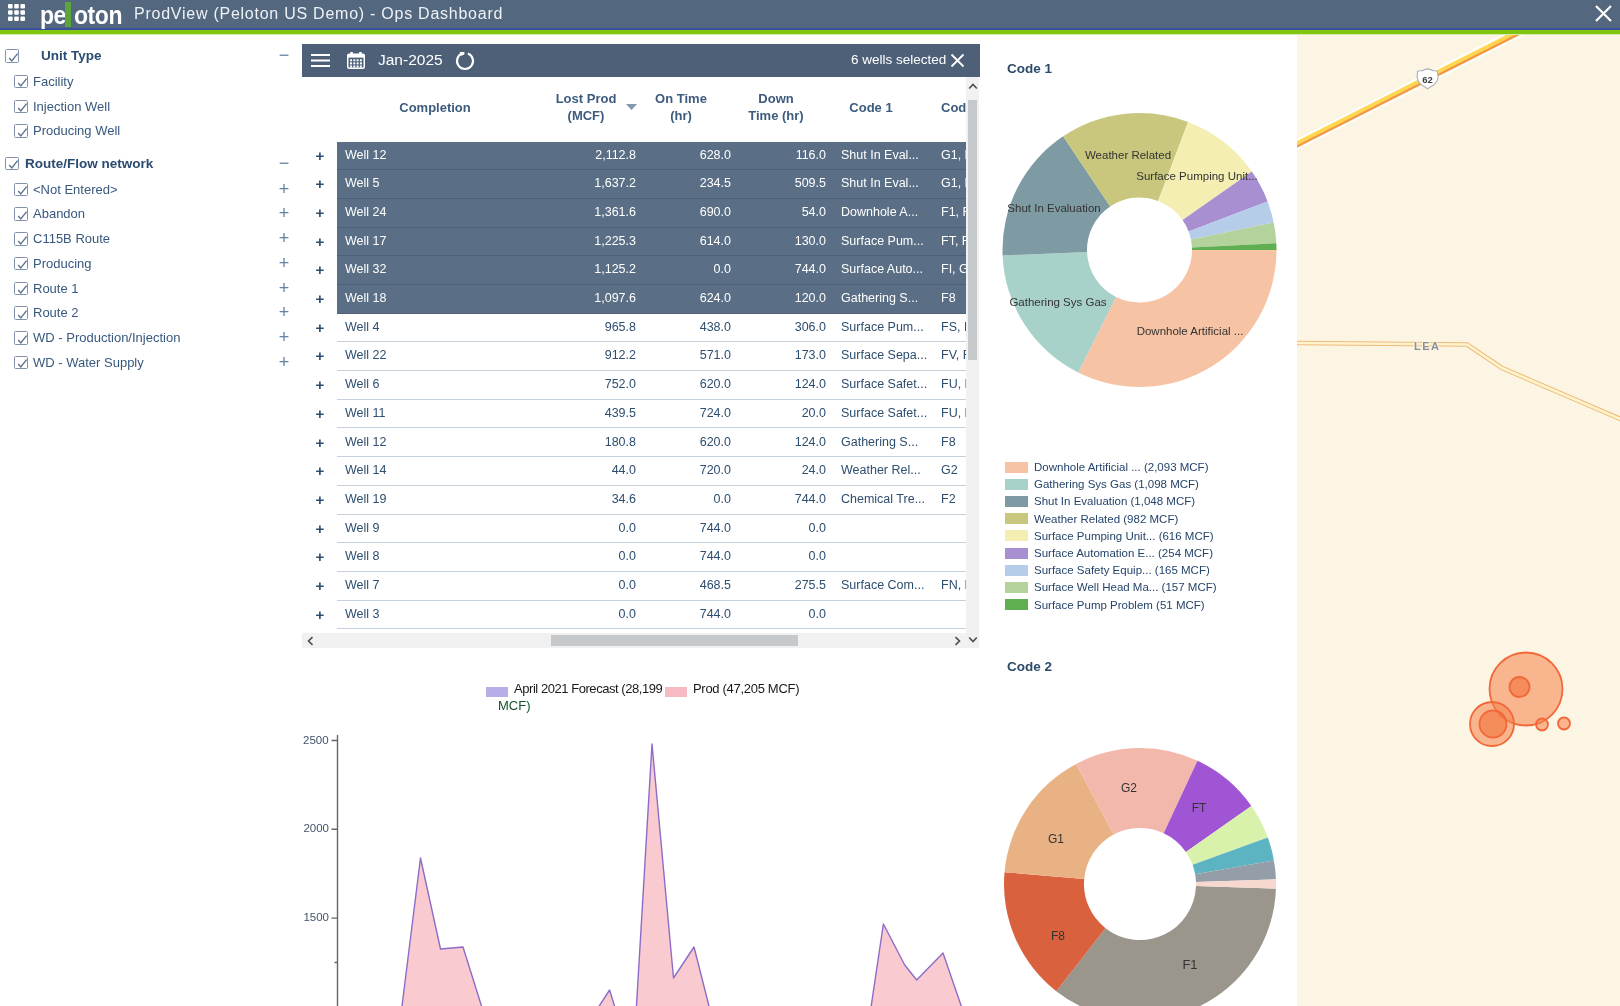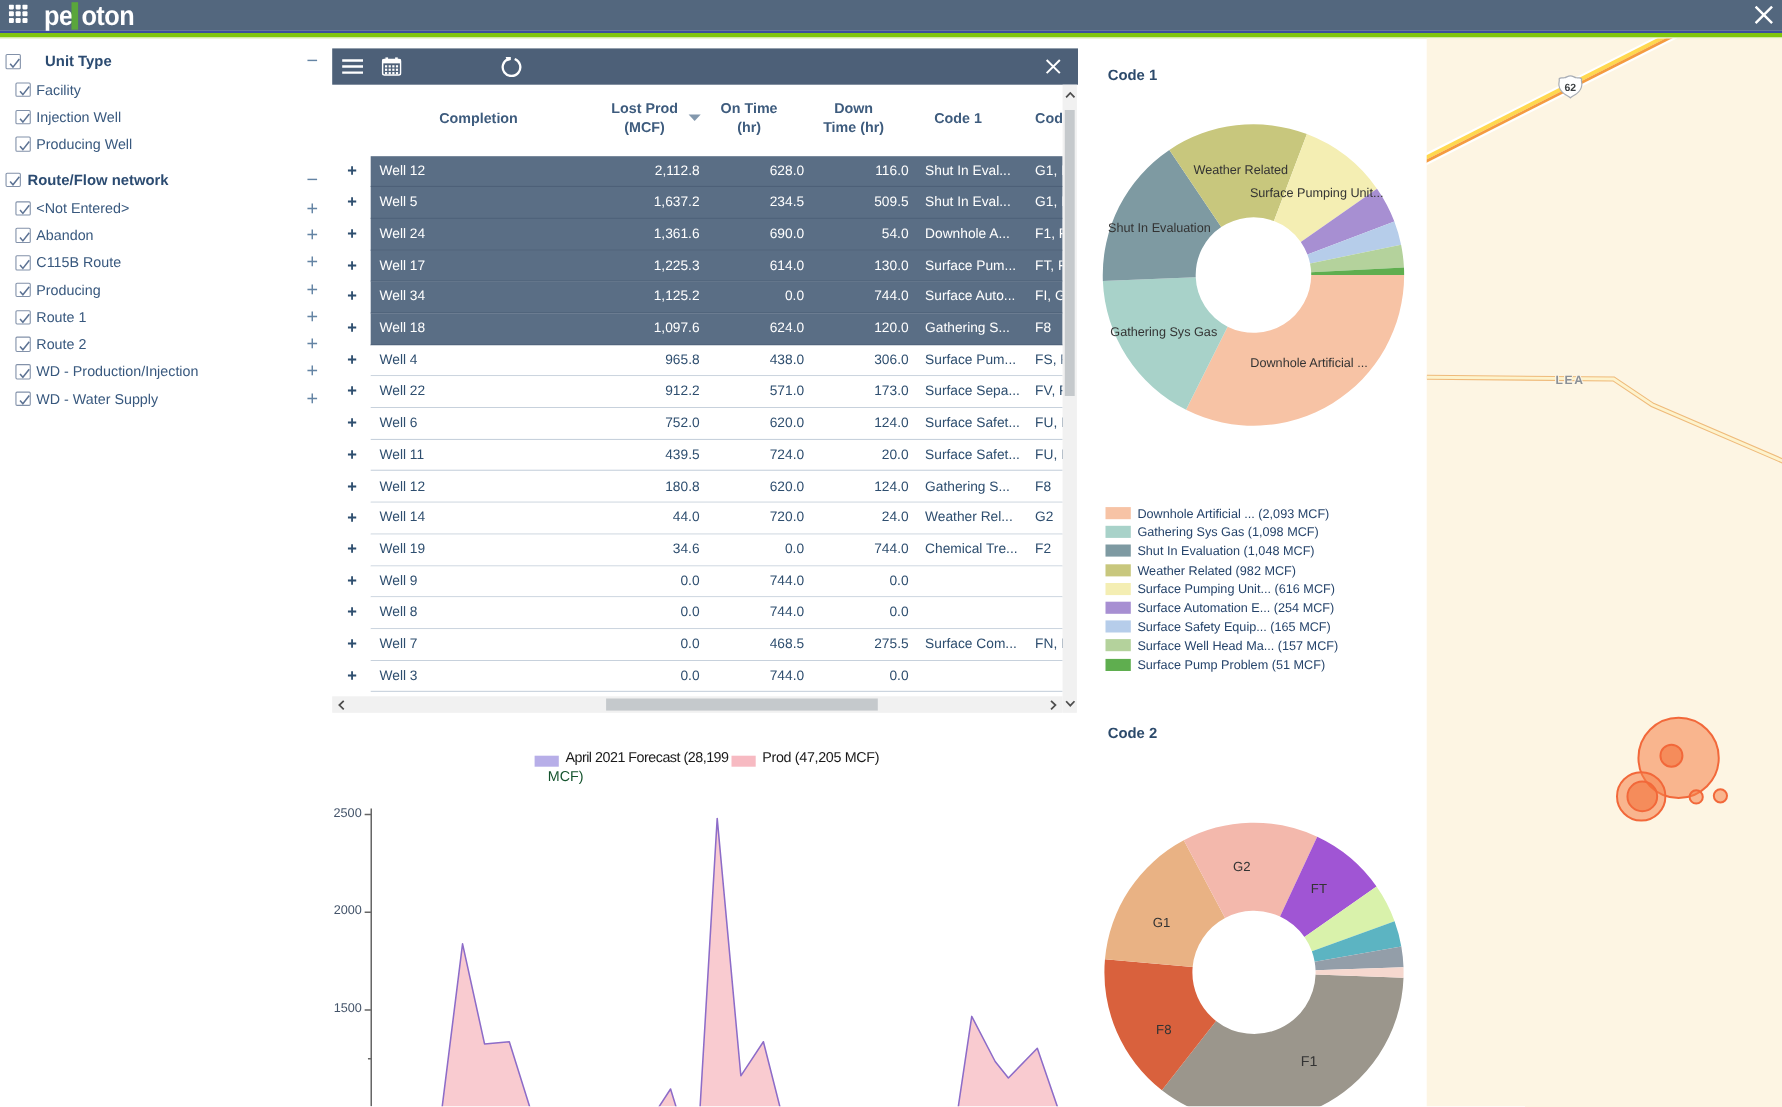--- a/index.html
+++ b/index.html
@@ -23,21 +23,21 @@
 .cb { position:absolute; width:13.5px; height:13.5px; border:1.5px solid #8291a9;
   border-radius:1.5px; background:#fff; }
 .cb svg { position:absolute; left:0.5px; top:0.5px; }
 .sbrow { position:absolute; font-size:13px; color:#38587e; white-space:nowrap; }
 .sbrow.hd { font-weight:bold; color:#2b4b71; font-size:13.5px; }
 .pm { position:absolute; color:#6484a4; font-size:18px; font-weight:300;
   width:14px; text-align:center; }
 
 
 #toolbar { left:302px; top:44px; width:678px; height:32.5px; background:#4d6078; }
-#toolbar .tbtxt { position:absolute; color:#fff; font-size:15.5px; top:7px;margin-top:36px; }
+#toolbar .tbtxt { position:absolute; color:#fff; font-size:15.5px; top:7px; }
 .hcell { position:absolute; font-size:13px; font-weight:bold; color:#3d5b7d;
   text-align:center; line-height:17px; }
 .row { position:absolute; left:337px; width:629px; height:28.7px; font-size:12.5px; overflow:hidden; }
 .row.sel { background:#5a6e85; color:#fff; border-bottom:1px solid #4d6078; }
 .row.usel { background:#fff; color:#2e4e6f; border-bottom:1px solid #c7d1dc; }
 .row span { position:absolute; top:6px; white-space:nowrap; }
 .plusg { position:absolute; left:311px; width:18px; text-align:center;
   font-size:15px; font-weight:bold; color:#2e4e6f; }
 .cwell { left:8px; }
 .clost { right:330px; text-align:right; }
@@ -82,20 +82,21 @@
         <rect x="6.2" y="6.2" width="4.6" height="4.6" rx="1"></rect>
         <rect x="12.4" y="6.2" width="4.6" height="4.6" rx="1"></rect>
   <rect x="0" y="12.4" width="4.6" height="4.6" rx="1"></rect>
         <rect x="6.2" y="12.4" width="4.6" height="4.6" rx="1"></rect>
         <rect x="12.4" y="12.4" width="4.6" height="4.6" rx="1"></rect>
  </g>
 </svg>
 <div class="abs" id="logo">pe</div>
 <div class="abs" id="logobar"></div>
 <div class="abs" id="logo2" style="left:73.5px;top:1px;color:#fff;font-weight:bold;font-size:25px;letter-spacing:-0.5px;transform:scaleX(0.92);transform-origin:left">oton</div>
+<div class="abs" id="apptitle">ProdView (Peloton US Demo) - Ops Dashboard</div>
 <svg class="abs" id="winx" width="17" height="17" viewBox="0 0 17 17">
  <path d="M1 1 L16 16 M16 1 L1 16" stroke="#fff" stroke-width="2.2"></path>
 </svg>
 
 <div class="cb" style="left:5px;top:49.2px">
       <svg width="12.5" height="12.5" viewBox="0 0 12.5 12.5">
         <path d="M2.2 7 L4.8 10 L10.6 2.6" stroke="#5d7394" stroke-width="1.4" fill="none"></path>
       </svg>
     </div>
 <div class="sbrow hd" style="left:41px;top:48.2px">Unit Type</div>
@@ -258,21 +259,21 @@
 <div class="row sel" style="top:227.6px">
       <span class="cwell">Well 17</span>
       <span class="clost">1,225.3</span>
       <span class="cont">614.0</span>
       <span class="cdown">130.0</span>
       <span class="ccode1">Surface Pum...</span>
       <span class="ccode2">FT, F1</span>
     </div>
 <div class="plusg" style="top:261.3px">+</div>
 <div class="row sel" style="top:256.3px">
-      <span class="cwell">Well 34</span>
+      <span class="cwell">Well 32</span>
       <span class="clost">1,125.2</span>
       <span class="cont">0.0</span>
       <span class="cdown">744.0</span>
       <span class="ccode1">Surface Auto...</span>
       <span class="ccode2">FI, G1</span>
     </div>
 <div class="plusg" style="top:290.0px">+</div>
 <div class="row sel" style="top:285.0px">
       <span class="cwell">Well 18</span>
       <span class="clost">1,097.6</span>
@@ -397,21 +398,21 @@
       <svg style="position:absolute;left:652px;top:3px" width="7" height="10">
         <path d="M1.5 1.2 L5.5 5 L1.5 8.8" fill="none" stroke="#4e4e4e" stroke-width="1.6"></path>
       </svg>
     </div>
 
 <div class="abs" style="left:486px;top:687px;width:22px;height:10px;background:#b7aee8"></div>
 <div class="abs" style="left:514px;top:681px;font-size:13px;letter-spacing:-0.45px;color:#1a1a1a">April 2021 Forecast (28,199</div>
 <div class="abs" style="left:498px;top:698px;font-size:13px;color:#14532d">MCF)</div>
 <div class="abs" style="left:665px;top:687px;width:22px;height:10px;background:#f7bac2"></div>
 <div class="abs" style="left:693px;top:681px;font-size:13px;letter-spacing:-0.3px;color:#1a1a1a">Prod (47,205 MCF)</div>
-<div class="abs" style="left:303px;top:733.5px;width:26px;text-align:center;font-size:11.5px;color:#44546a">2500</div>
+<div class="abs" style="left:303px;top:733.5px;width:26px;text-align:left;font-size:11.5px;color:#44546a">2500</div>
 <div class="abs" style="left:303px;top:822.3px;width:26px;text-align:right;font-size:11.5px;color:#44546a">2000</div>
 <div class="abs" style="left:303px;top:911.1px;width:26px;text-align:right;font-size:11.5px;color:#44546a">1500</div>
 <svg class="abs" style="left:330px;top:730px" width="650" height="276" viewBox="0 0 650 276">
 <path d="M71.0,284.0 L90.5,128.0 L110.5,219.0 L133.0,217.0 L154.0,284.0 L264.0,284.0 L279.6,260.0 L287.0,284.0 L306.0,284.0 L322.0,14.0 L343.5,248.0 L364.0,217.0 L381.0,284.0 L540.0,284.0 L553.4,194.0 L574.7,235.0 L586.7,250.0 L613.0,223.0 L634.0,284.0" fill="#f9cbd0" stroke="#8d6cc8" stroke-width="1.4" stroke-linejoin="round"></path>
 <path d="M7.5 5 V276 M1.5 10.5 H7.5 M1.5 99.3 H7.5 M1.5 188.1 H7.5 M4.5 232.5 H7.5" fill="none" stroke="#666" stroke-width="1.4"></path>
 </svg>
 
 <div class="paneltitle" style="left:1007px;top:61px">Code 1</div>
 <svg class="abs" style="left:980px;top:34px" width="317" height="390" viewBox="0 0 317 390">
       <path d="M296.50,216.00 A137,137 0 0 1 98.23,338.54 L136.02,262.96 A52.5,52.5 0 0 0 212.00,216.00 Z" fill="#f7c3a5"></path>

